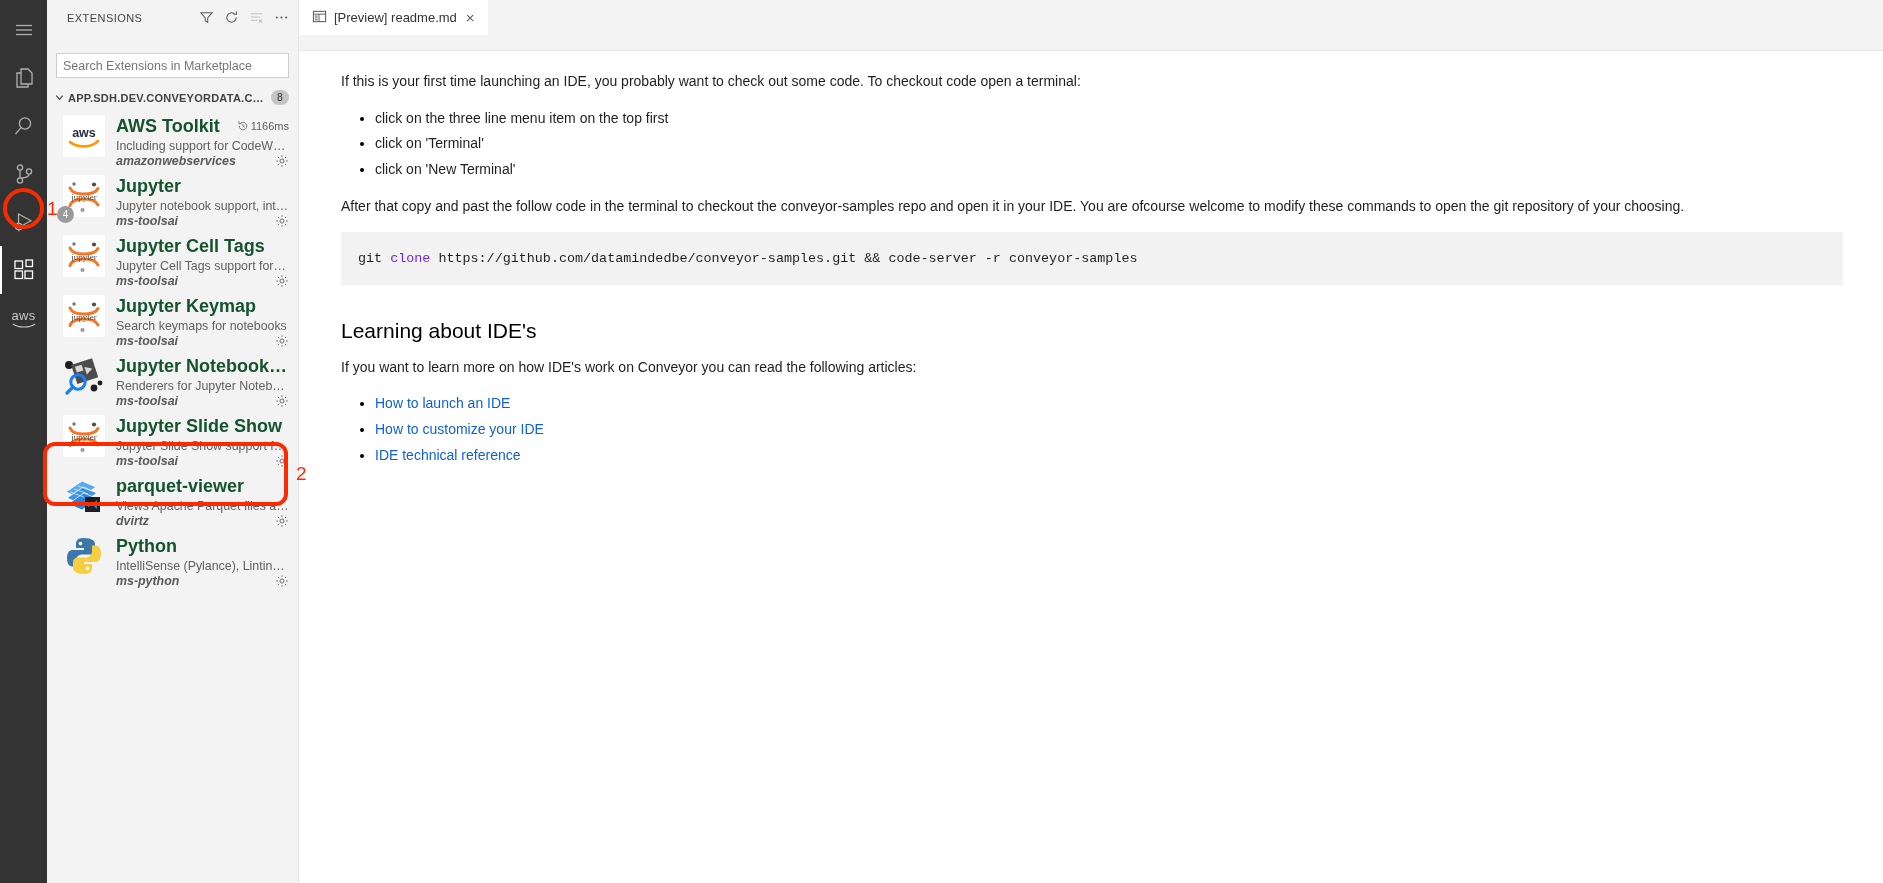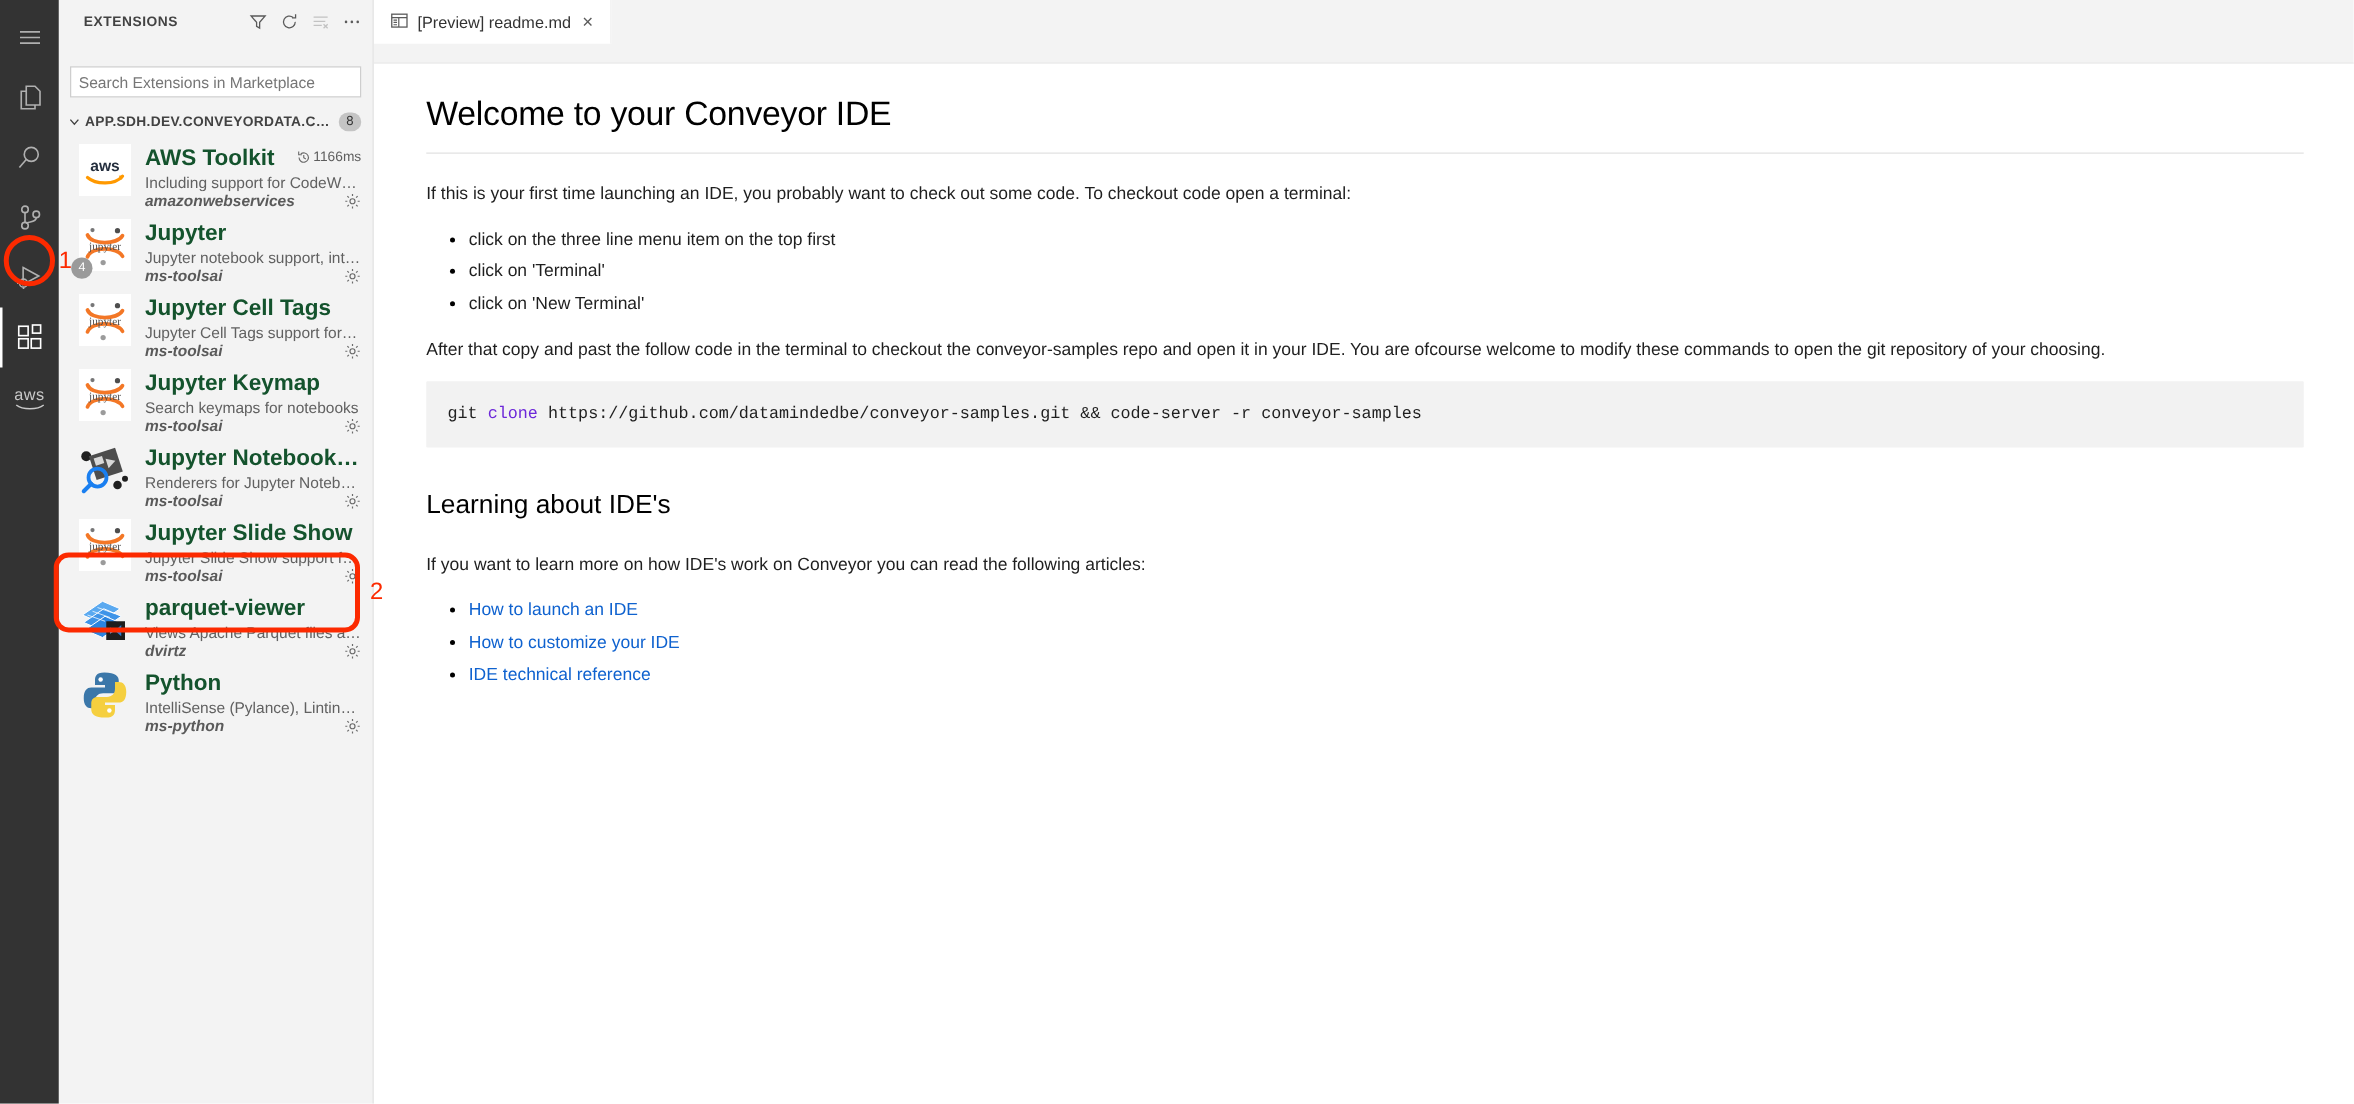--- a/index.html
+++ b/index.html
@@ -55,21 +55,21 @@
     position: relative;
   }
   .sidebar-header {
     height: 35px;
     display: flex; align-items: center;
     padding: 0 9px 0 20px;
     justify-content: space-between;
   }
   .sidebar-title {
     font-size: 11px; letter-spacing: .45px; color: #424242;
-    font-weight: 700; text-transform: uppercase;
+    font-weight: 400; text-transform: uppercase;
     white-space: nowrap;
   }
   .sidebar-actions { display: flex; align-items: center; gap: 9px; }
   .sb-act { width: 16px; height: 16px; display:flex; align-items:center; justify-content:center; cursor: pointer; }
   .sb-act svg { display:block; }
   .icon-line { stroke: #5a5a5a; fill: none; stroke-width: 1.1; }
   .icon-line-dim { stroke: #c2c2c2; fill: none; stroke-width: 1.1; }
 
   .search-row { padding: 2px 9px 8px 9px; margin-top: 16px; }
   .search-box {
@@ -159,21 +159,21 @@
 
   .preview-pane { flex: 1; overflow: hidden; padding: 20px 40px 0 42px; background:#ffffff; }
   .md { max-width: 1790px; color: #1f1f1f; font-size: 14px; line-height: 1.55; }
   .md h1 {
     font-size: 27px; font-weight: normal; letter-spacing: -.2px;
     padding-bottom: 9px; border-bottom: 1px solid #e2e2e2;
     margin-bottom: 21px; color: #000000;
   }
   .md h2 {
     font-size: 21px; font-weight: normal; margin-top: 30px;
-    margin-bottom: 20px; color: #000000;
+    margin-bottom: 9px; color: #000000;
   }
   .md p { margin-bottom: 15px; font-size: 14px; }
   .md ul { margin: 0 0 15px 0; padding-left: 34px; }
   .md li { margin-bottom: 4px; font-size: 14px; }
   .md li::marker { color: #000; }
   .md a { color: #0f62cf; text-decoration: none; cursor: pointer; }
   .md pre {
     background: #f2f2f2; padding: 15px 17px; margin: 0 0 14px 0;
     overflow: hidden; border-radius: 1px;
   }
@@ -653,21 +653,20 @@
             <line x1="3" y1="11.5" x2="6" y2="11.5" stroke="#5a5a5a" stroke-width="1"></line>
           </svg>
         </span>
         <span>[Preview] readme.md</span>
         <span class="tab-close">×</span>
       </div>
     </div>
 
     <div class="preview-pane">
       <div class="md">
-        <h1>Welcome to your Conveyor IDE</h1>
         <p>If this is your first time launching an IDE, you probably want to check out some code. To checkout code open a terminal:</p>
         <ul id="steps-list">
             <li>click on the three line menu item on the top first</li>
             <li>click on 'Terminal'</li>
             <li>click on 'New Terminal'</li>
           </ul>
         <p>After that copy and past the follow code in the terminal to checkout the conveyor-samples repo and open it in your IDE. You are ofcourse welcome to modify these commands to open the git repository of your choosing.</p>
         <pre><code><span>git </span><span class="kw">clone</span><span> https://github.com/datamindedbe/conveyor-samples.git &amp;&amp; code-server -r conveyor-samples</span></code></pre>
         <h2>Learning about IDE's</h2>
         <p>If you want to learn more on how IDE's work on Conveyor you can read the following articles:</p>

